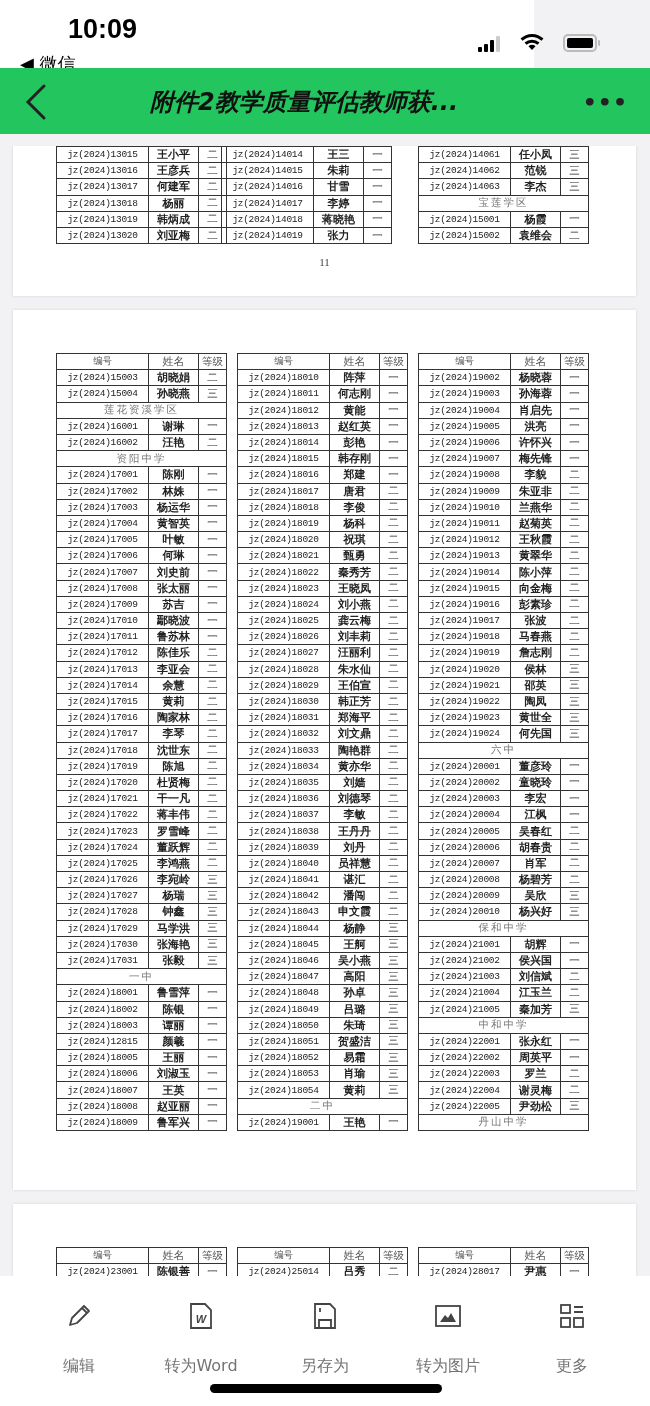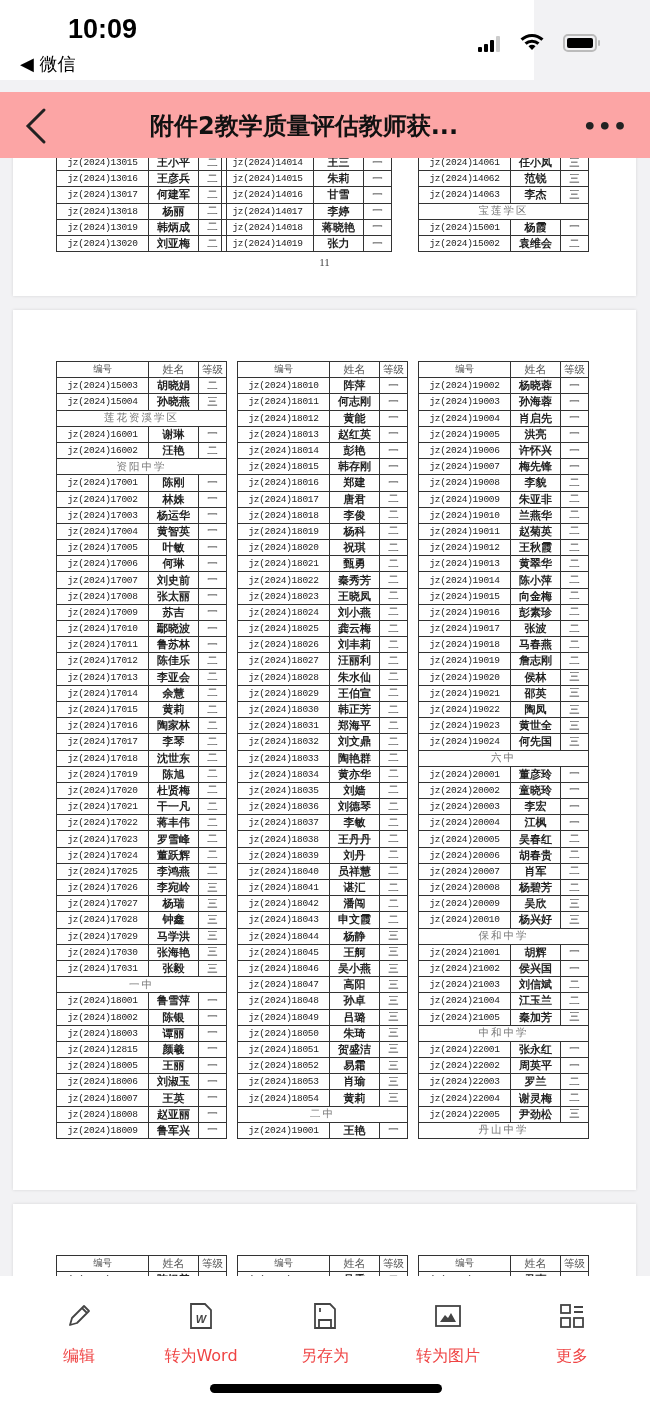--- a/index.html
+++ b/index.html
@@ -7,41 +7,41 @@
   .statusbar { position: absolute; top: 0; left: 0; width: 534px; height: 80px; background: #fff; z-index: 5; }
   .time { position: absolute; left: 68px; top: 14px; font-size: 27px; font-weight: bold; color: #000; font-family: "Liberation Sans", sans-serif; }
   .back-app { position: absolute; left: 20px; top: 52px; font-size: 18px; color: #000; }
   .sig { position: absolute; left: 478px; top: 36px; display: flex; align-items: flex-end; gap: 2px; height: 16px; }
   .sig span { width: 4px; background: #000; border-radius: 1px; }
   .wifi { position: absolute; left: 519px; top: 32px; }
   .battery { position: absolute; left: 563px; top: 34px; width: 34px; height: 18px; border: 2px solid #bbb; border-radius: 5px; padding: 2px; }
   .battery div { width: 100%; height: 100%; background: #000; border-radius: 2px; }
   .battery:after { content: ""; position: absolute; right: -5px; top: 4px; width: 2px; height: 6px; background: #bbb; border-radius: 1px; }
 
-  .navbar { position: absolute; top: 92px; left: 0; width: 650px; height: 66px; background: #fca5a5; z-index: 5; }
+  .navbar { position: absolute; top: 68px; left: 0; width: 650px; height: 66px; background: #22c55e; z-index: 5; font-style: italic; }
   .nav-back { position: absolute; left: 22px; top: 14px; width: 30px; height: 40px; }
   .nav-title { position: absolute; left: 150px; top: 18px; font-size: 24px; color: #111; font-weight: bold; white-space: nowrap; }
   .nav-more { position: absolute; right: 22px; top: 22px; font-size: 22px; letter-spacing: 1px; color: #222; font-weight: bold; }
 
   .viewer { position: absolute; top: 146px; left: 0; width: 650px; height: 1130px; overflow: hidden; }
   .page { position: absolute; left: 13px; width: 623px; background: #fff; box-shadow: 0 0 3px rgba(0,0,0,0.12); }
   .page-num { position: absolute; width: 100%; text-align: center; font-family: "Liberation Serif", serif; font-size: 11px; color: #444; }
 
-  table.t { border-collapse: collapse; font-family: "Liberation Serif", serif; font-size: 10.5px; color: #222; position: absolute; margin-top: 8px; }
+  table.t { border-collapse: collapse; font-family: "Liberation Serif", serif; font-size: 10.5px; color: #222; position: absolute; }
   table.t td { border: 1px solid #333; height: 16.2px; text-align: center; padding: 0; white-space: nowrap; }
   table.t td.id { width: 92px; font-family: "Liberation Mono", monospace; font-size: 9.5px; letter-spacing: -0.3px; }
   table.t td.nm { width: 50px; font-size: 11px; font-weight: bold; }
   table.t td.lv { width: 28px; }
   table.t td.hdr { color: #555; font-weight: normal; }
   table.t td.sec { color: #777; letter-spacing: 2px; }
 
   .toolbar { position: absolute; top: 1276px; left: 0; width: 650px; height: 130px; background: #fff; z-index: 5; }
   .tb-item { position: absolute; top: 22px; width: 110px; text-align: center; }
   .tb-icon { height: 36px; display: flex; justify-content: center; align-items: center; }
-  .tb-label { margin-top: 12px; font-size: 16px; color: #ef4444; }
+  .tb-label { margin-top: 22px; font-size: 16px; color: #737373; }
   .home-indicator { position: absolute; left: 210px; top: 108px; width: 232px; height: 9px; background: #000; border-radius: 5px; }
 </style>
 </head>
 <body>
 
 <div class="statusbar">
   <div class="time">10:09</div>
   <div class="back-app">◀ 微信</div>
   <div class="sig">
     <span style="height:5px"></span>

